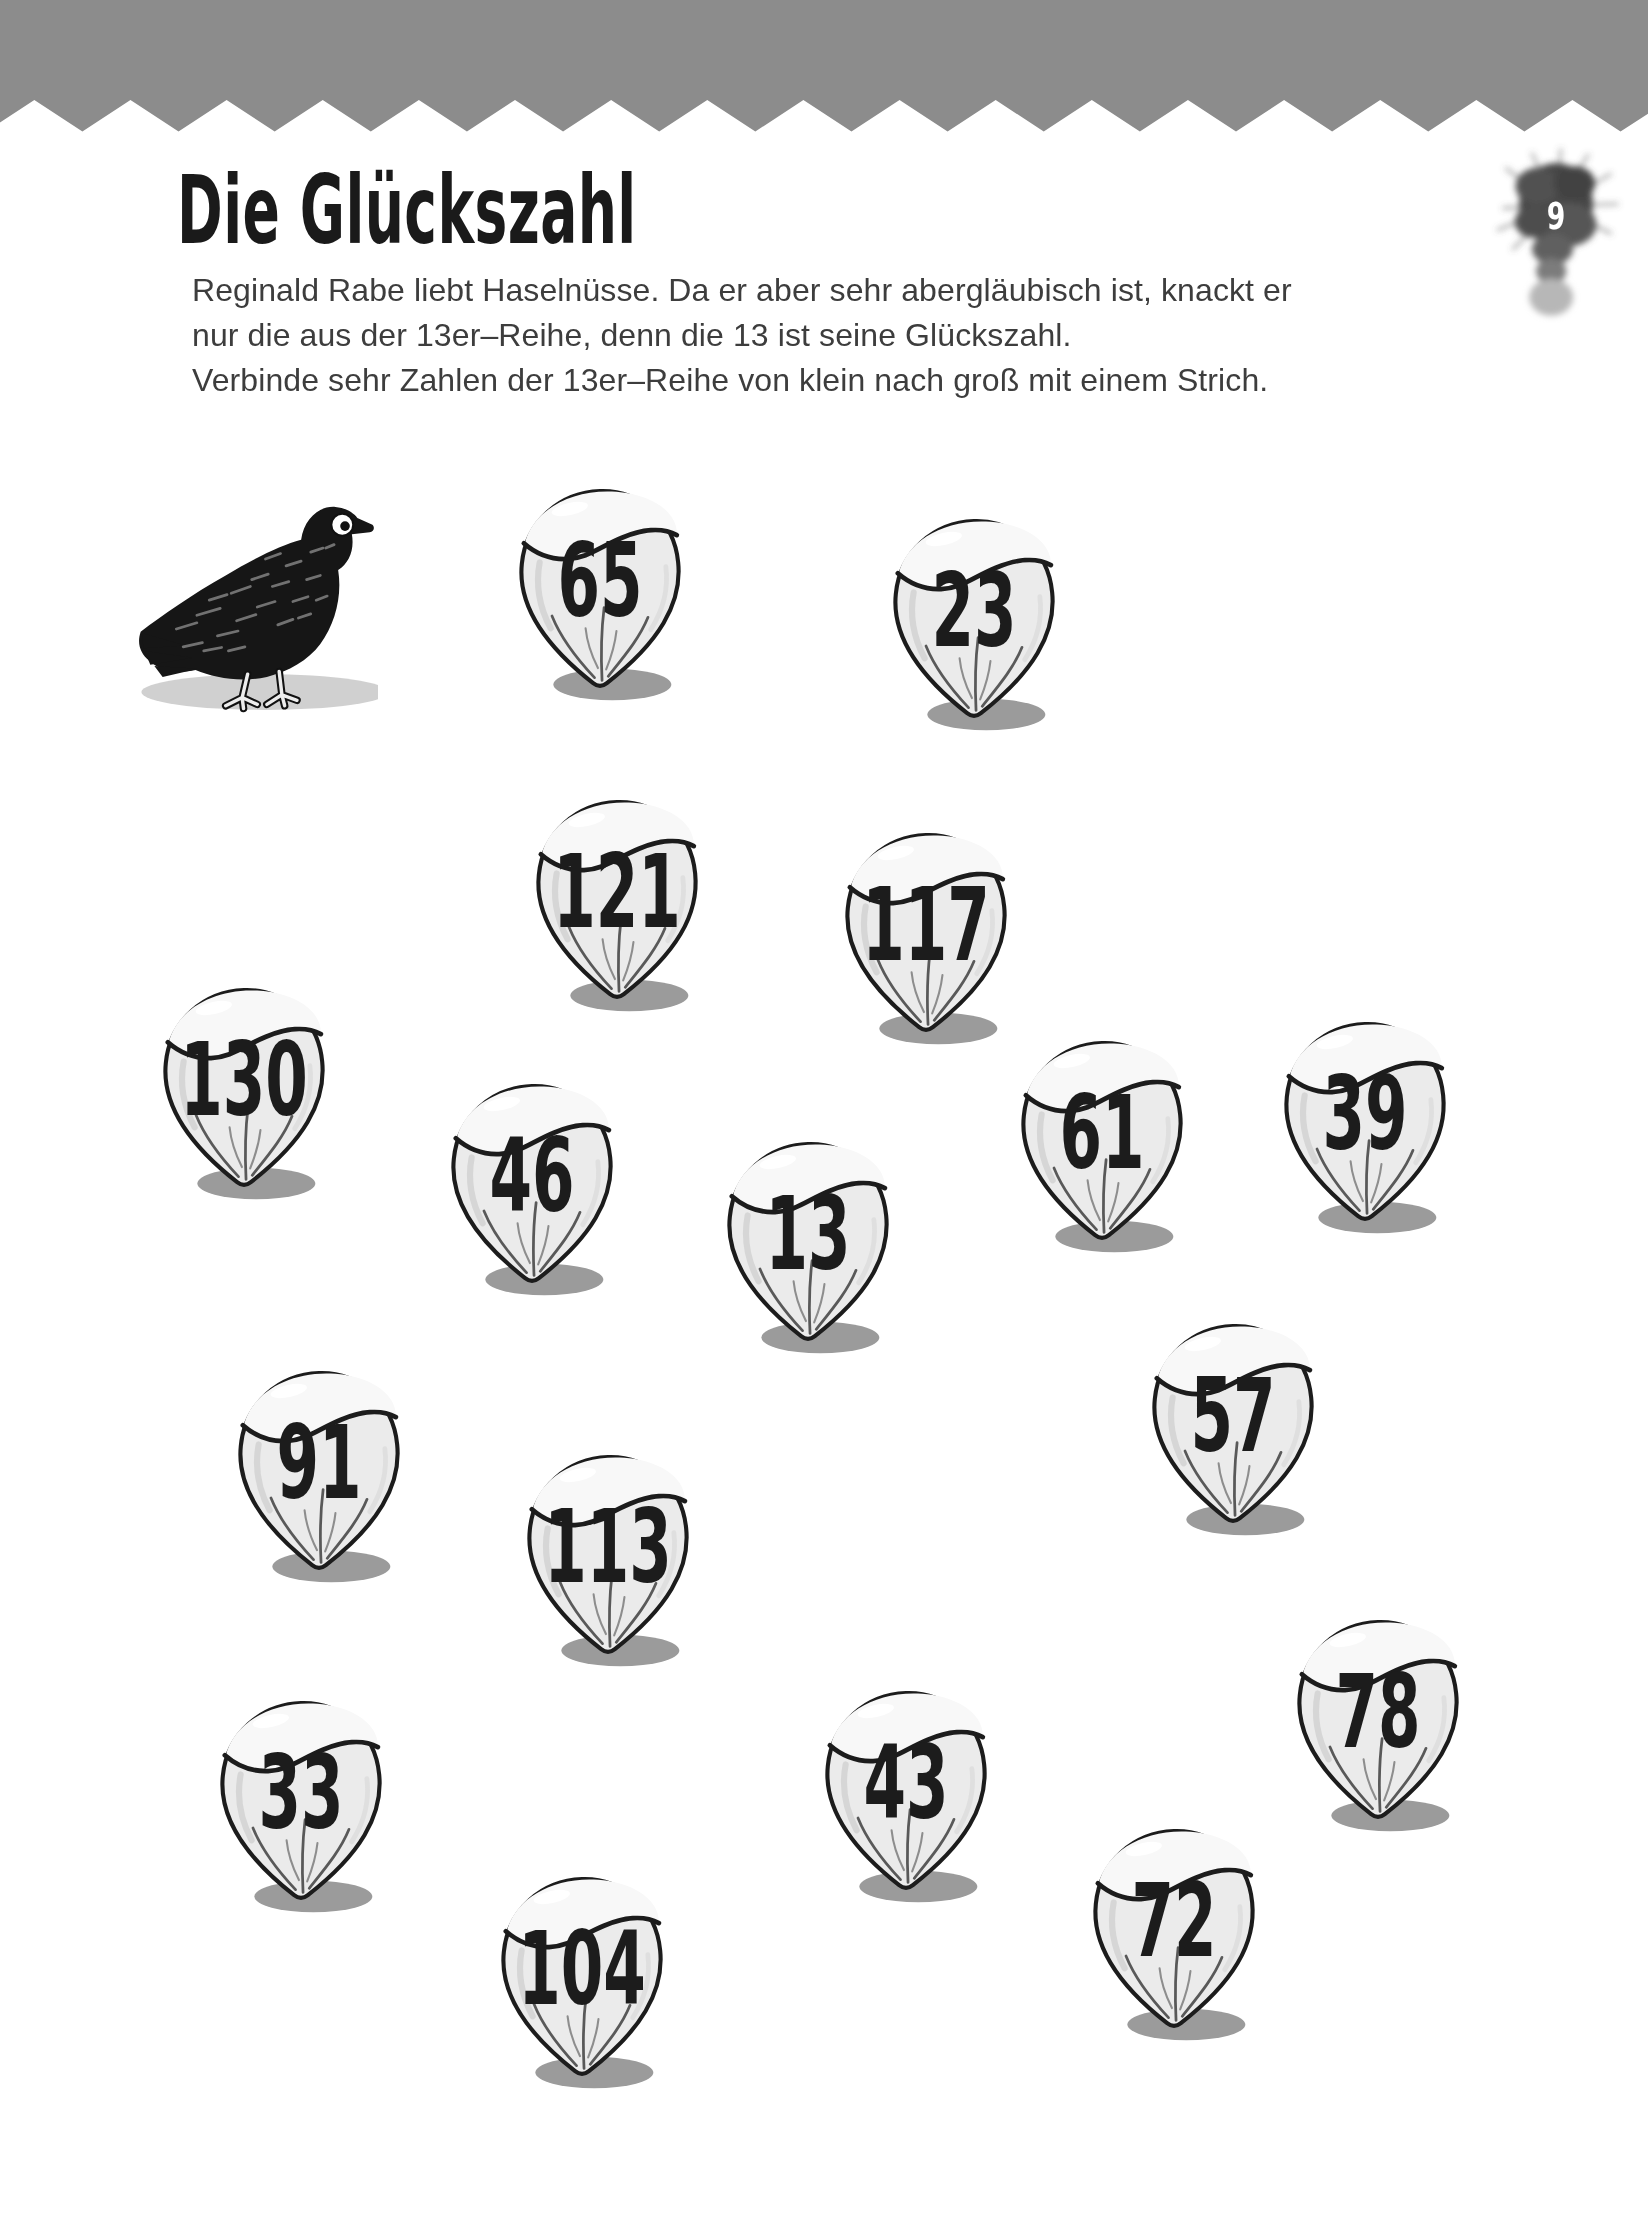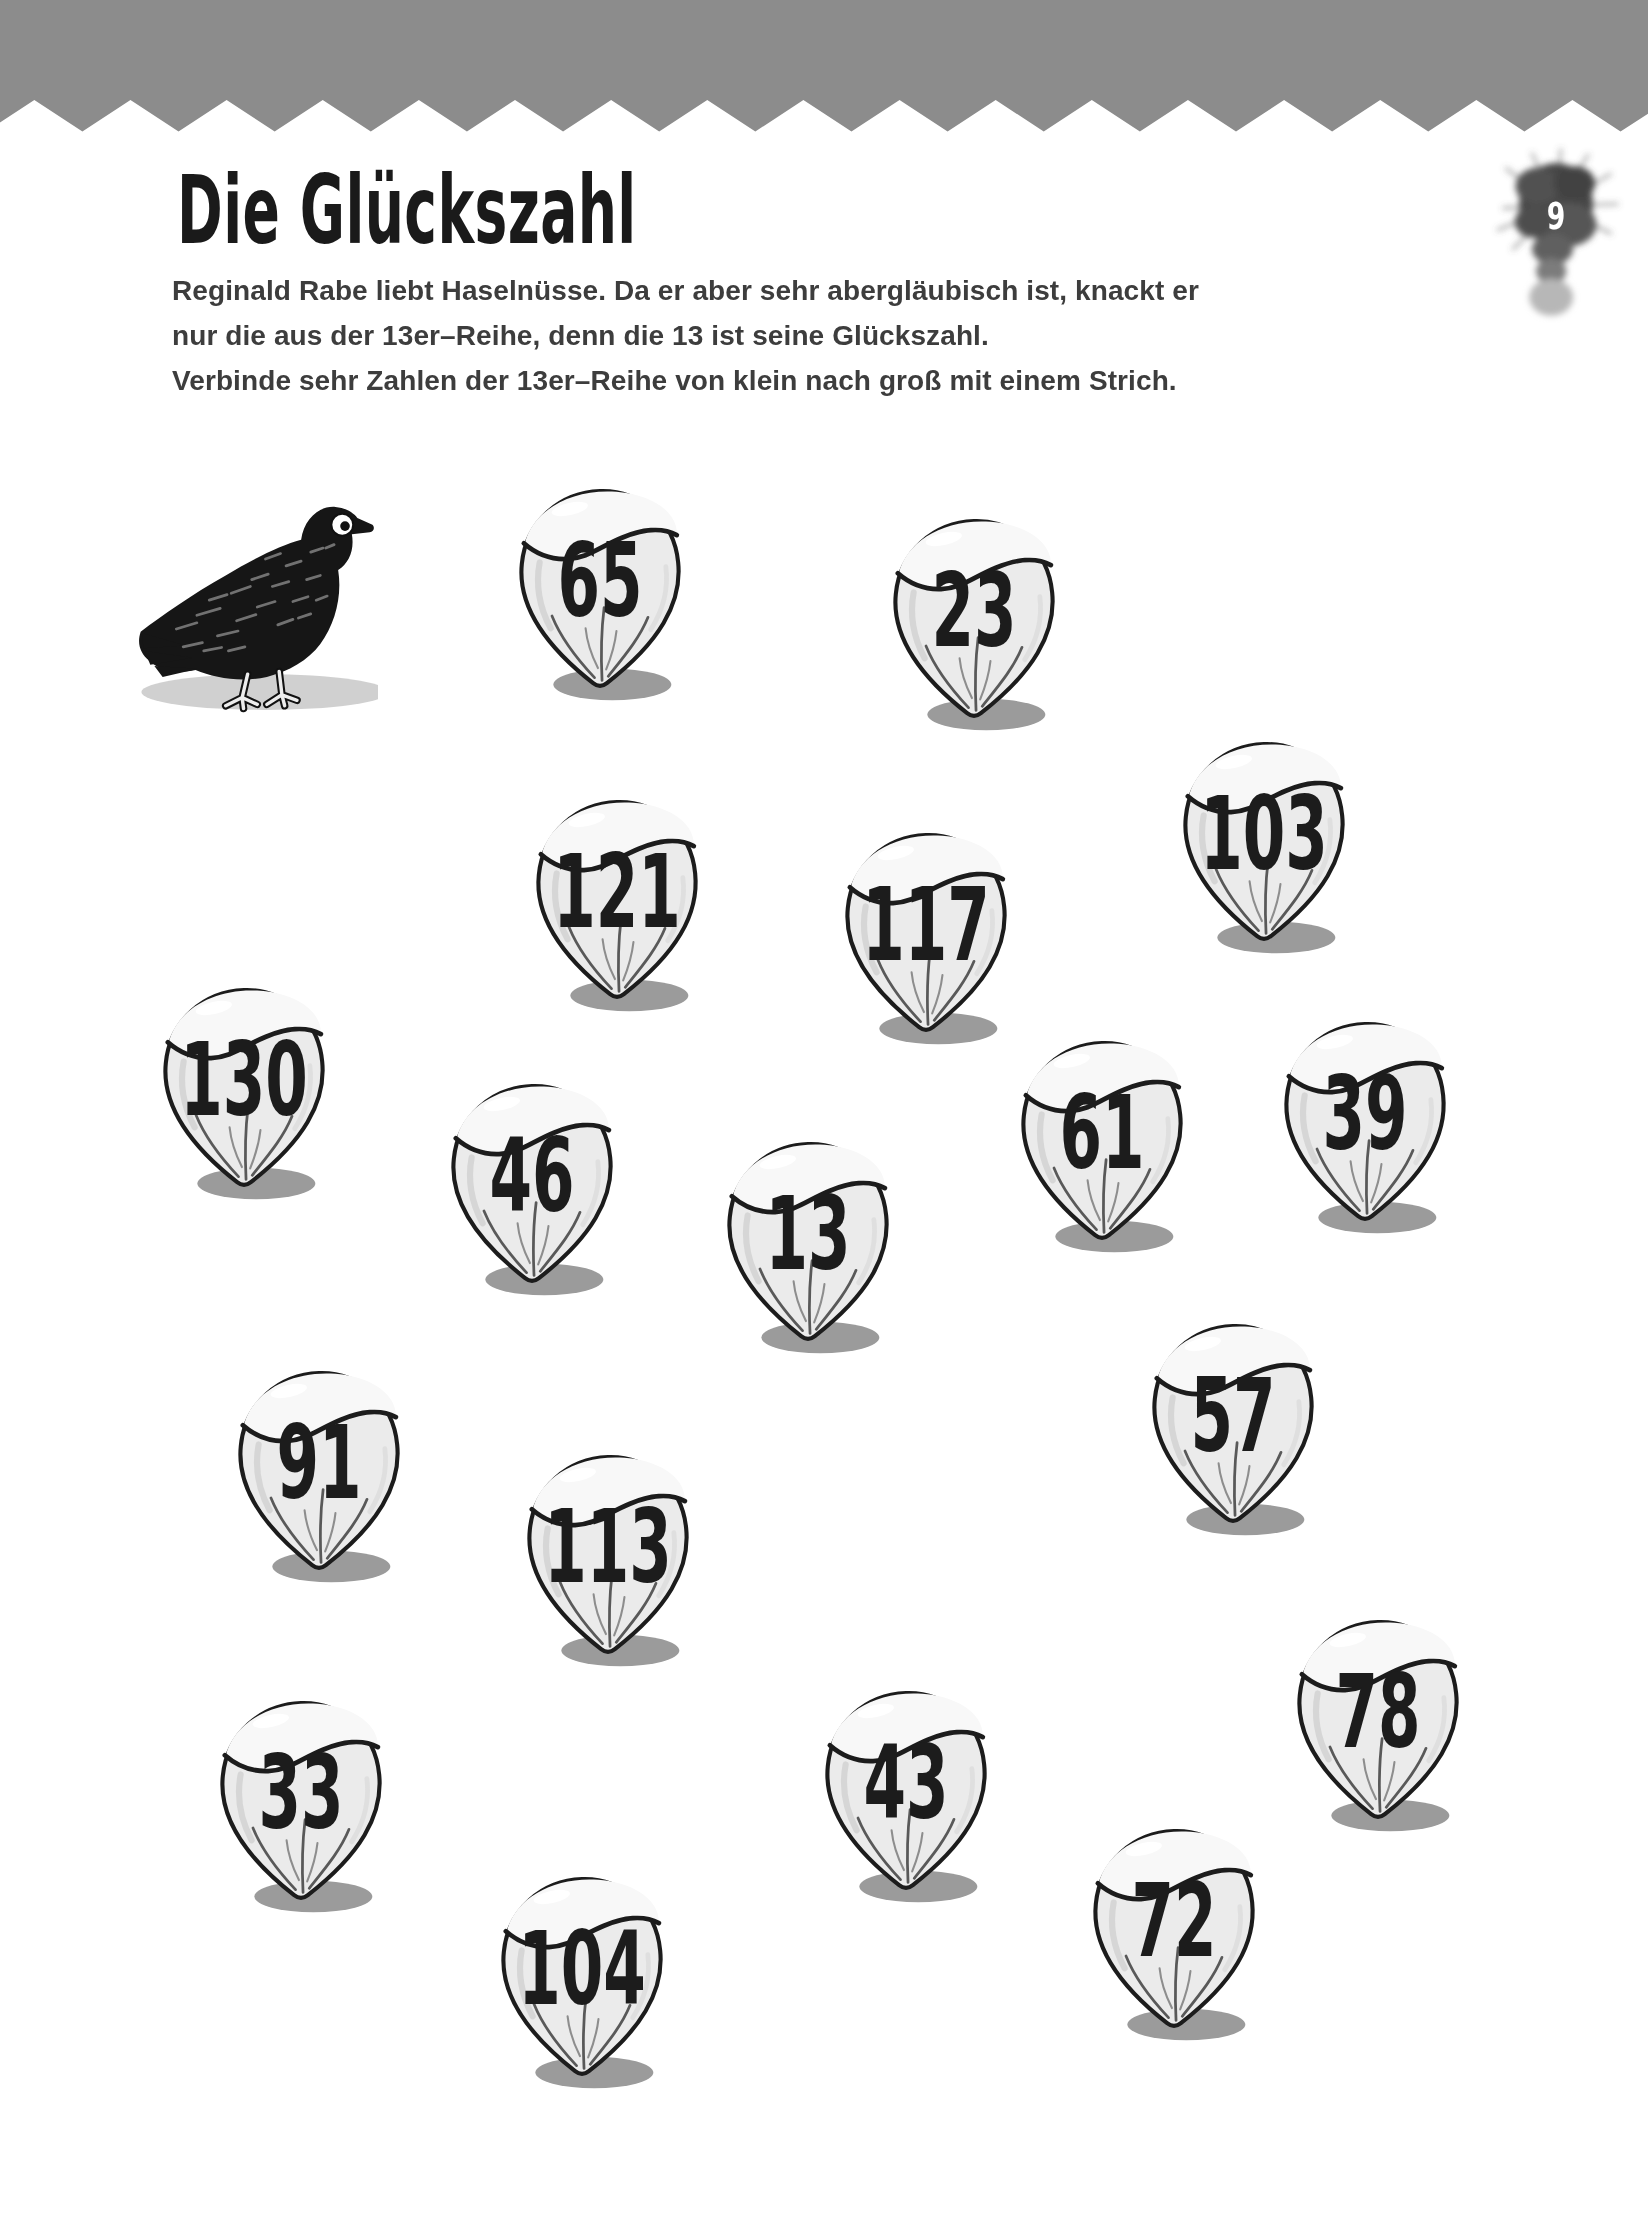--- a/index.html
+++ b/index.html
@@ -13,24 +13,23 @@
   .zigzag { position:absolute; left:0; top:0; width:1648px; height:137px; display:block; }
   .title {
     position:absolute; left:177px; top:163px;
     font-family:"DejaVu Sans", sans-serif;
     font-weight:700; font-size:95px; line-height:1;
     color:var(--title-text);
     transform:scaleX(.58); transform-origin:left top;
     white-space:nowrap; letter-spacing:0.7px;
   }
   .intro {
-    position:absolute; left:172px; top:268px; width:1236px;
-    font-size:28px; line-height:45px; color:var(--text);
+    position:absolute; left:192px; top:268px; width:1236px;
+    font-size:32px; line-height:45px; color:var(--text);
     letter-spacing:0.1px;
-    font-weight:bold;
   }
   .blot { position:absolute; left:1470px; top:141px; width:172px; height:185px; }
   .blot svg { width:100%; height:100%; display:block; }
   .page-number {
     position:absolute; left:0; top:54px; width:172px;
     text-align:center;
     font-family:"DejaVu Sans", sans-serif;
     font-weight:700; font-size:37px; color:var(--page-number-text);
     transform:scaleX(.72);
   }
@@ -231,41 +230,20 @@
             <path d="M149,270 C157,250 162,232 164,214" stroke-width="3" opacity=".55"></path>
           </g>
           <g fill="none" stroke-linecap="round">
             <path d="M52,114 C46,146 52,180 68,210" stroke="#d2d2d2" stroke-width="9" opacity=".85"></path>
             <path d="M236,120 C240,152 232,184 214,212" stroke="#dadada" stroke-width="7" opacity=".7"></path>
           </g>
           <ellipse cx="96" cy="36" rx="27" ry="9" fill="#ffffff" opacity=".95" transform="rotate(-12 96 36)"></ellipse>
         </svg>
         <div class="nut-number">117</div>
       </div>
-      <div class="nut" style="left: 1168px; top: 737px;">
-        <svg viewBox="0 0 280 320">
-          <ellipse cx="158" cy="292" rx="86" ry="23" fill="var(--nut-shadow)"></ellipse>
-          <path d="M140,10 C82,12 32,54 26,116 C20,174 56,232 130,290 Q140,298 150,290 C226,231 260,174 254,114 C248,52 198,8 140,10 Z" fill="var(--nut-fill)" stroke="var(--outline)" stroke-width="6"></path>
-          <path d="M30,88 C46,101 66,110 92,109 C122,108 140,91 172,78 C200,66 230,62 252,74 C254,46 224,16 164,11 C96,6 40,40 30,88 Z" fill="var(--nut-cap)"></path>
-          <path d="M29,86 C46,101 66,110 92,109 C122,108 140,91 172,78 C200,66 230,62 252,74" fill="none" stroke="var(--outline)" stroke-width="7" stroke-linecap="round"></path>
-          <g fill="none" stroke="#3f3f3f" stroke-linecap="round">
-            <path d="M132,282 C104,252 82,222 70,192" stroke-width="4" opacity=".85"></path>
-            <path d="M143,286 C141,246 142,212 146,180" stroke-width="4" opacity=".85"></path>
-            <path d="M152,280 C176,250 198,224 210,194" stroke-width="4" opacity=".85"></path>
-            <path d="M137,268 C127,248 121,230 119,210" stroke-width="3" opacity=".55"></path>
-            <path d="M149,270 C157,250 162,232 164,214" stroke-width="3" opacity=".55"></path>
-          </g>
-          <g fill="none" stroke-linecap="round">
-            <path d="M52,114 C46,146 52,180 68,210" stroke="#d2d2d2" stroke-width="9" opacity=".85"></path>
-            <path d="M236,120 C240,152 232,184 214,212" stroke="#dadada" stroke-width="7" opacity=".7"></path>
-          </g>
-          <ellipse cx="96" cy="36" rx="27" ry="9" fill="#ffffff" opacity=".95" transform="rotate(-12 96 36)"></ellipse>
-        </svg>
-        <div class="nut-number">103</div>
-      </div>
       <div class="nut" style="left: 148px; top: 983px;">
         <svg viewBox="0 0 280 320">
           <ellipse cx="158" cy="292" rx="86" ry="23" fill="var(--nut-shadow)"></ellipse>
           <path d="M140,10 C82,12 32,54 26,116 C20,174 56,232 130,290 Q140,298 150,290 C226,231 260,174 254,114 C248,52 198,8 140,10 Z" fill="var(--nut-fill)" stroke="var(--outline)" stroke-width="6"></path>
           <path d="M30,88 C46,101 66,110 92,109 C122,108 140,91 172,78 C200,66 230,62 252,74 C254,46 224,16 164,11 C96,6 40,40 30,88 Z" fill="var(--nut-cap)"></path>
           <path d="M29,86 C46,101 66,110 92,109 C122,108 140,91 172,78 C200,66 230,62 252,74" fill="none" stroke="var(--outline)" stroke-width="7" stroke-linecap="round"></path>
           <g fill="none" stroke="#3f3f3f" stroke-linecap="round">
             <path d="M132,282 C104,252 82,222 70,192" stroke-width="4" opacity=".85"></path>
             <path d="M143,286 C141,246 142,212 146,180" stroke-width="4" opacity=".85"></path>
             <path d="M152,280 C176,250 198,224 210,194" stroke-width="4" opacity=".85"></path>

